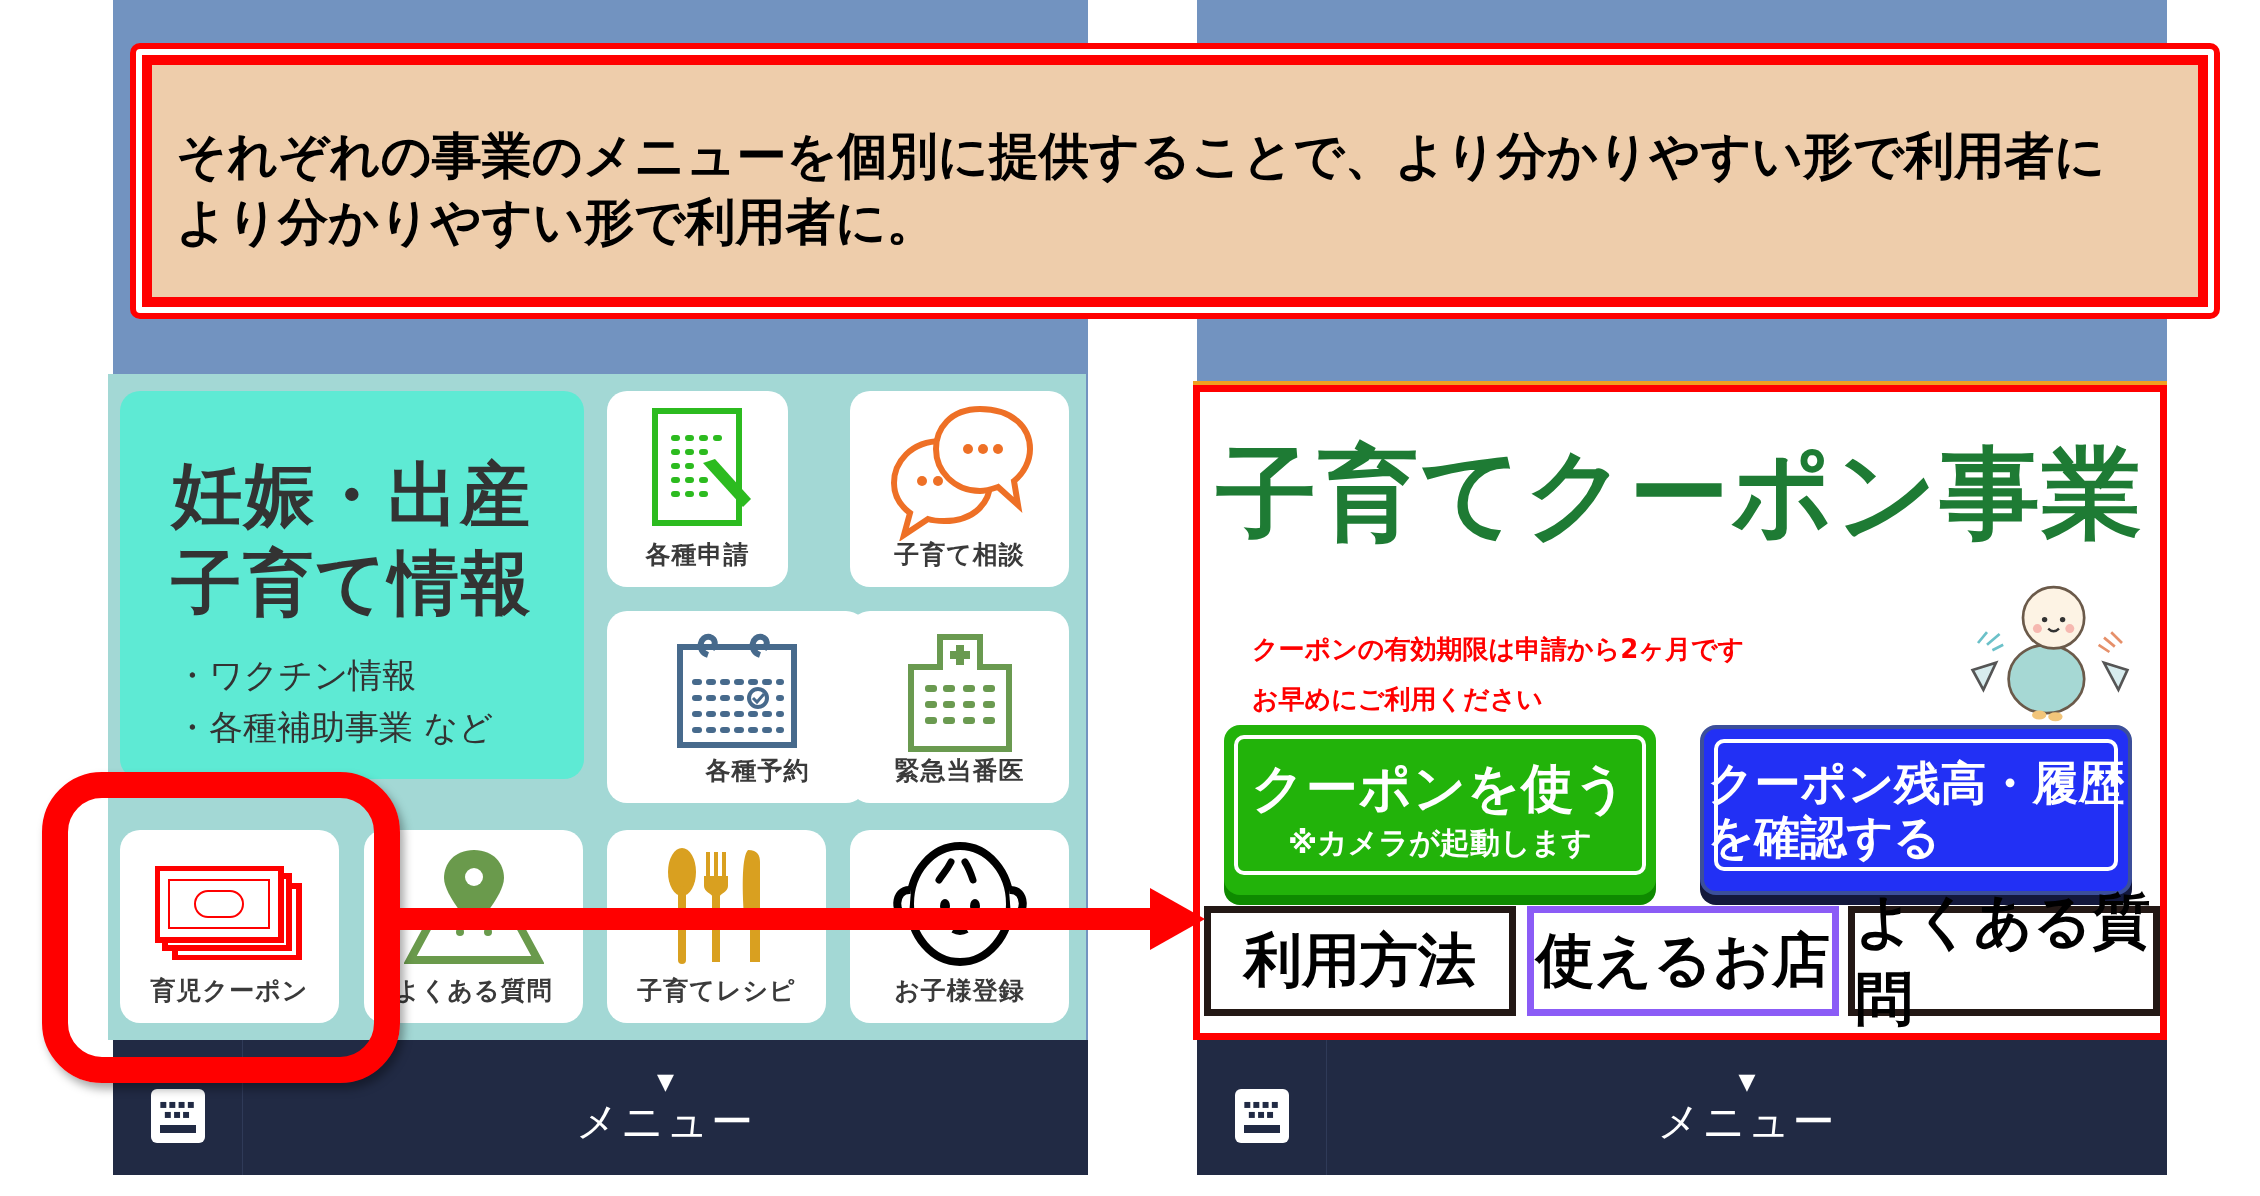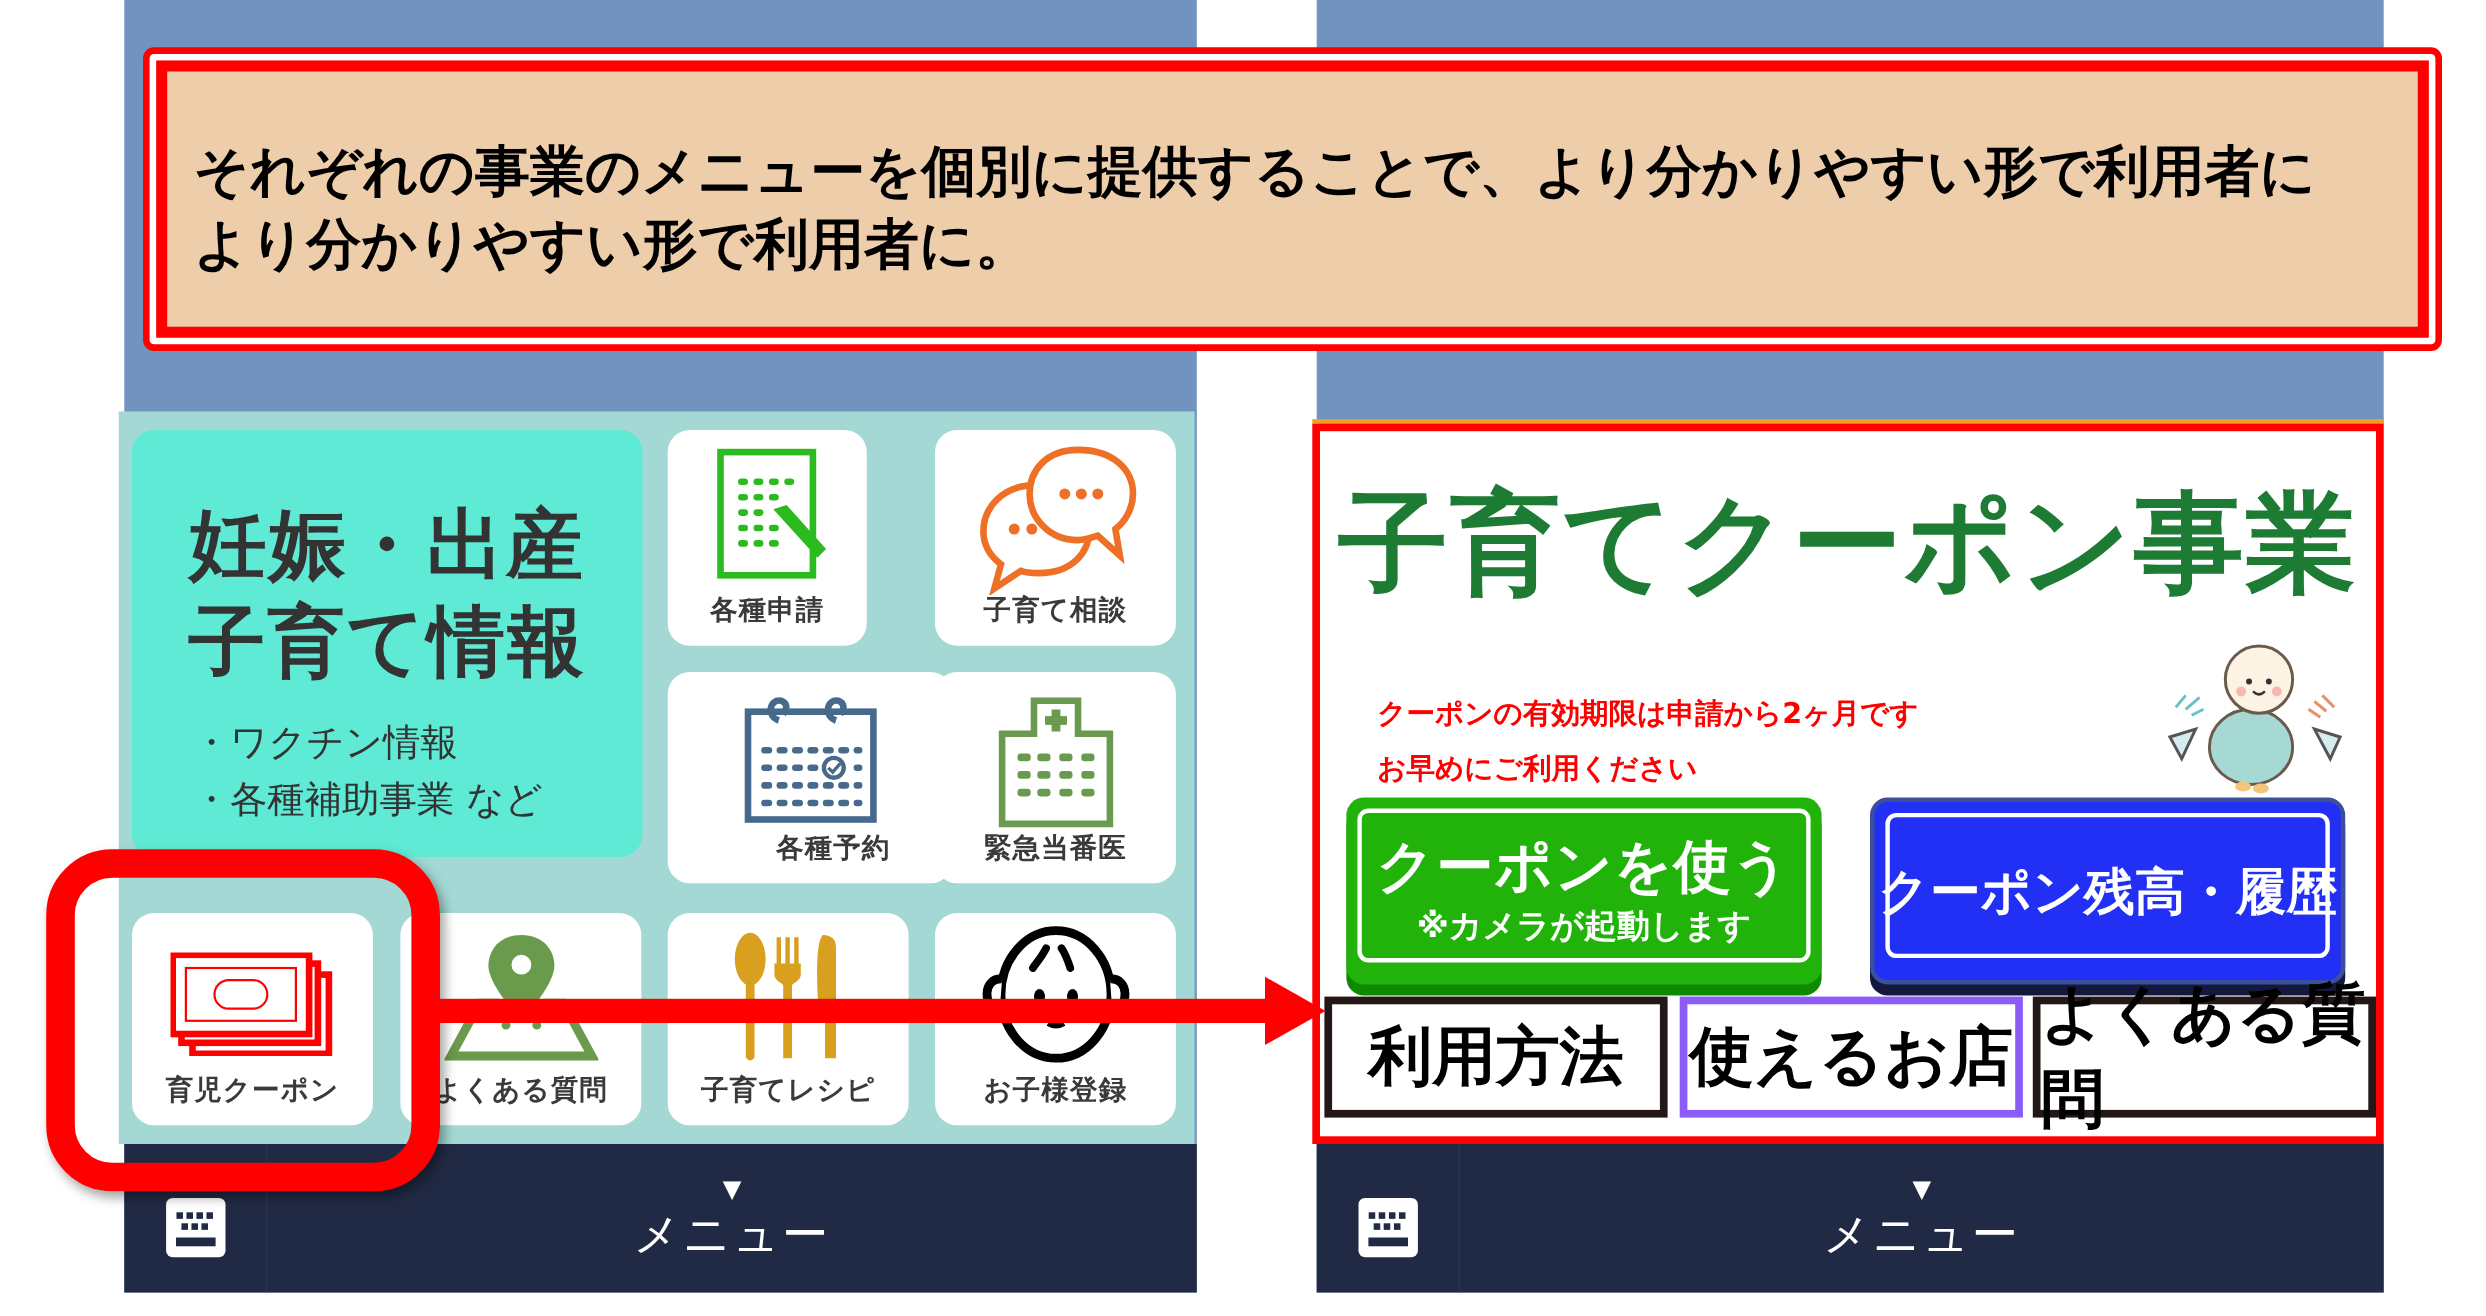--- a/index.html
+++ b/index.html
@@ -259,20 +259,21 @@
 
     <div class="big-btn btn-use">
       <div class="big-btn-inner"></div>
       <span class="btn-main">クーポンを使う</span>
       <span class="btn-sub">※カメラが起動します</span>
     </div>
     <div class="big-btn btn-balance">
       <div class="big-btn-inner"></div>
       <span class="btn-two">
         <span style="display:block">クーポン残高・履歴</span>
+        <span style="display:block">を確認する</span>
       </span>
     </div>
 
     <div class="small-btn btn-howto">利用方法</div>
     <div class="small-btn btn-shops">使えるお店</div>
     <div class="small-btn btn-faq">よくある質問</div>
   </div>
 
   <div class="phone-bottom-bar">
     <div class="kbd-btn">

